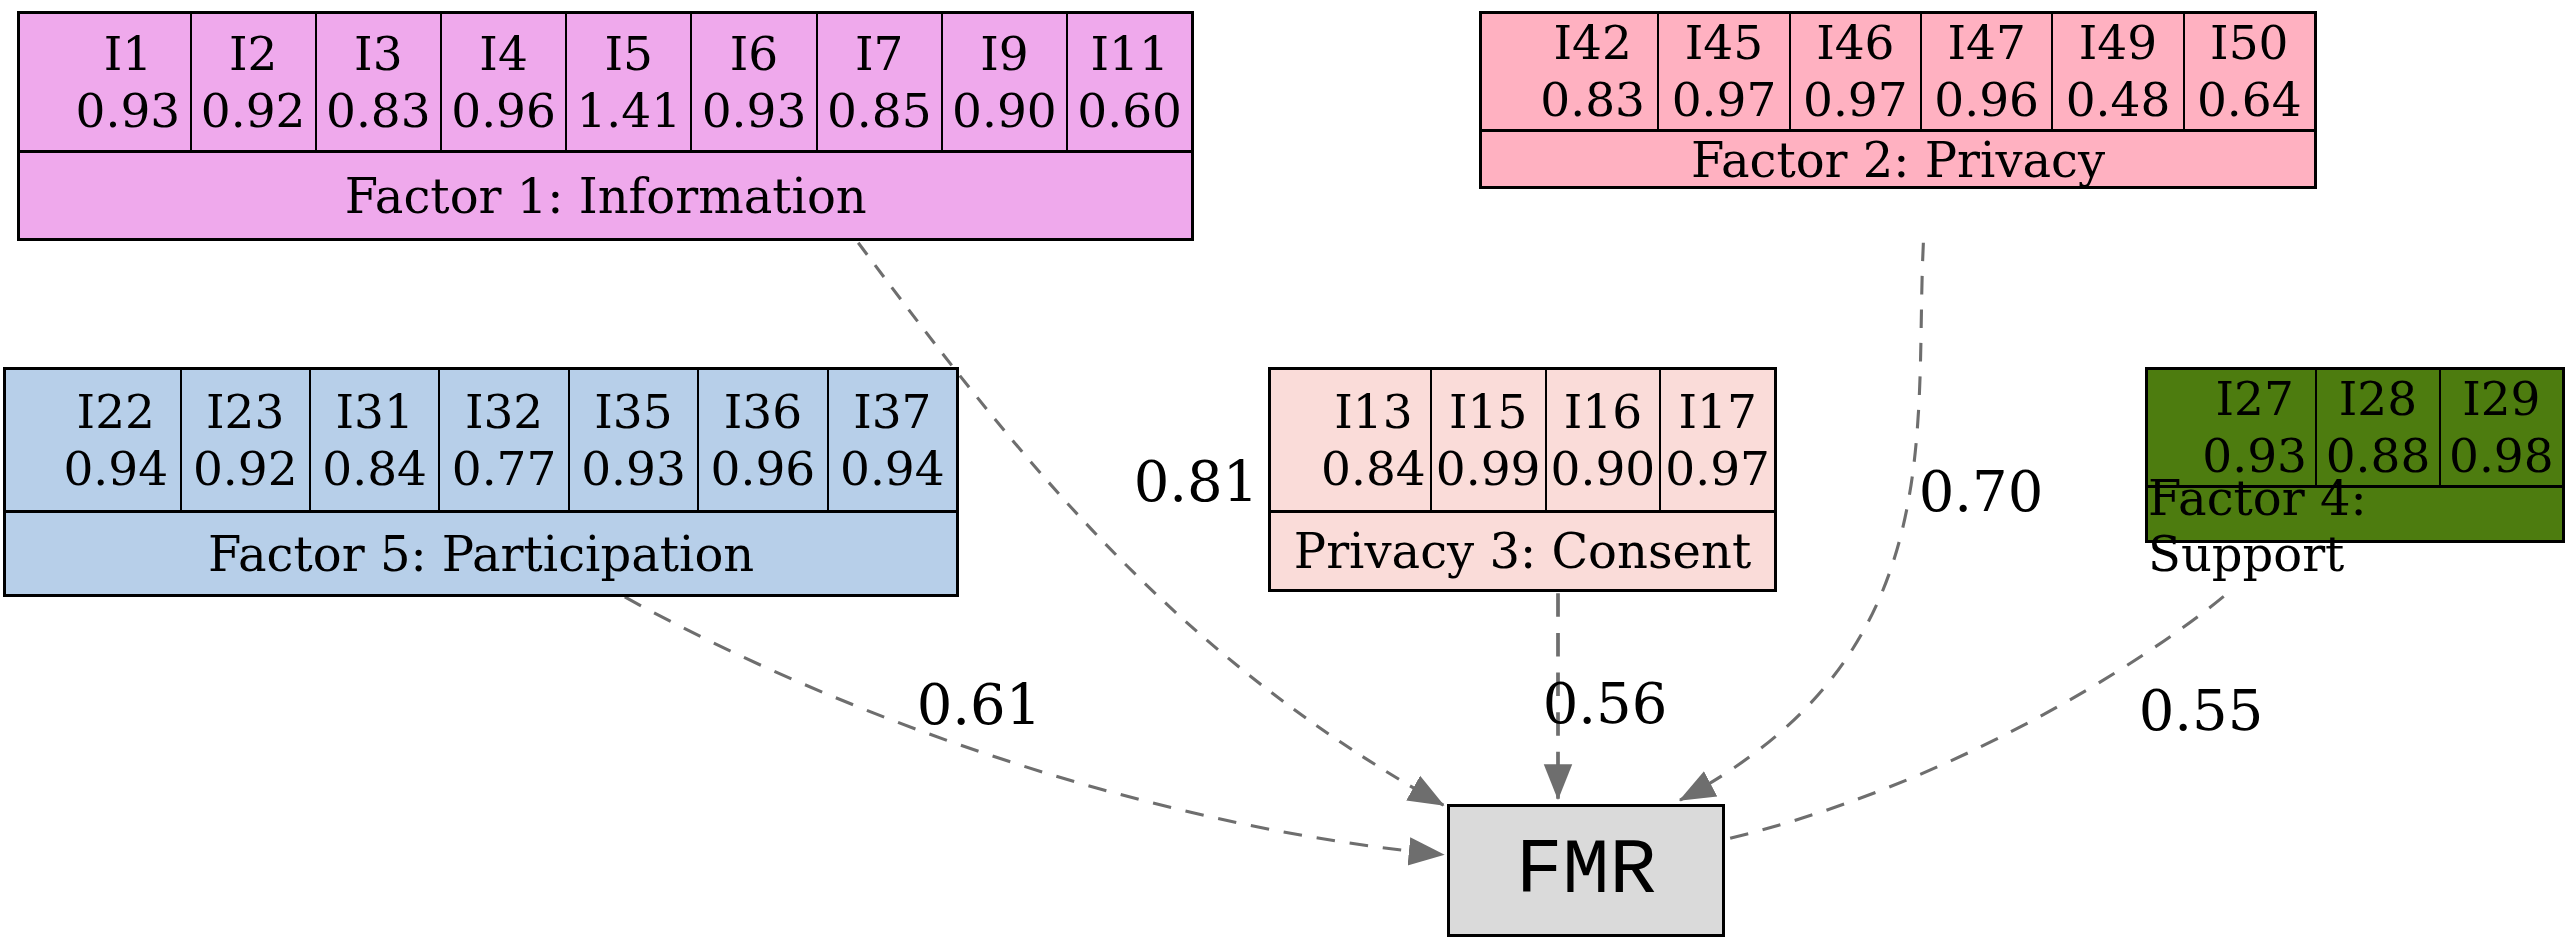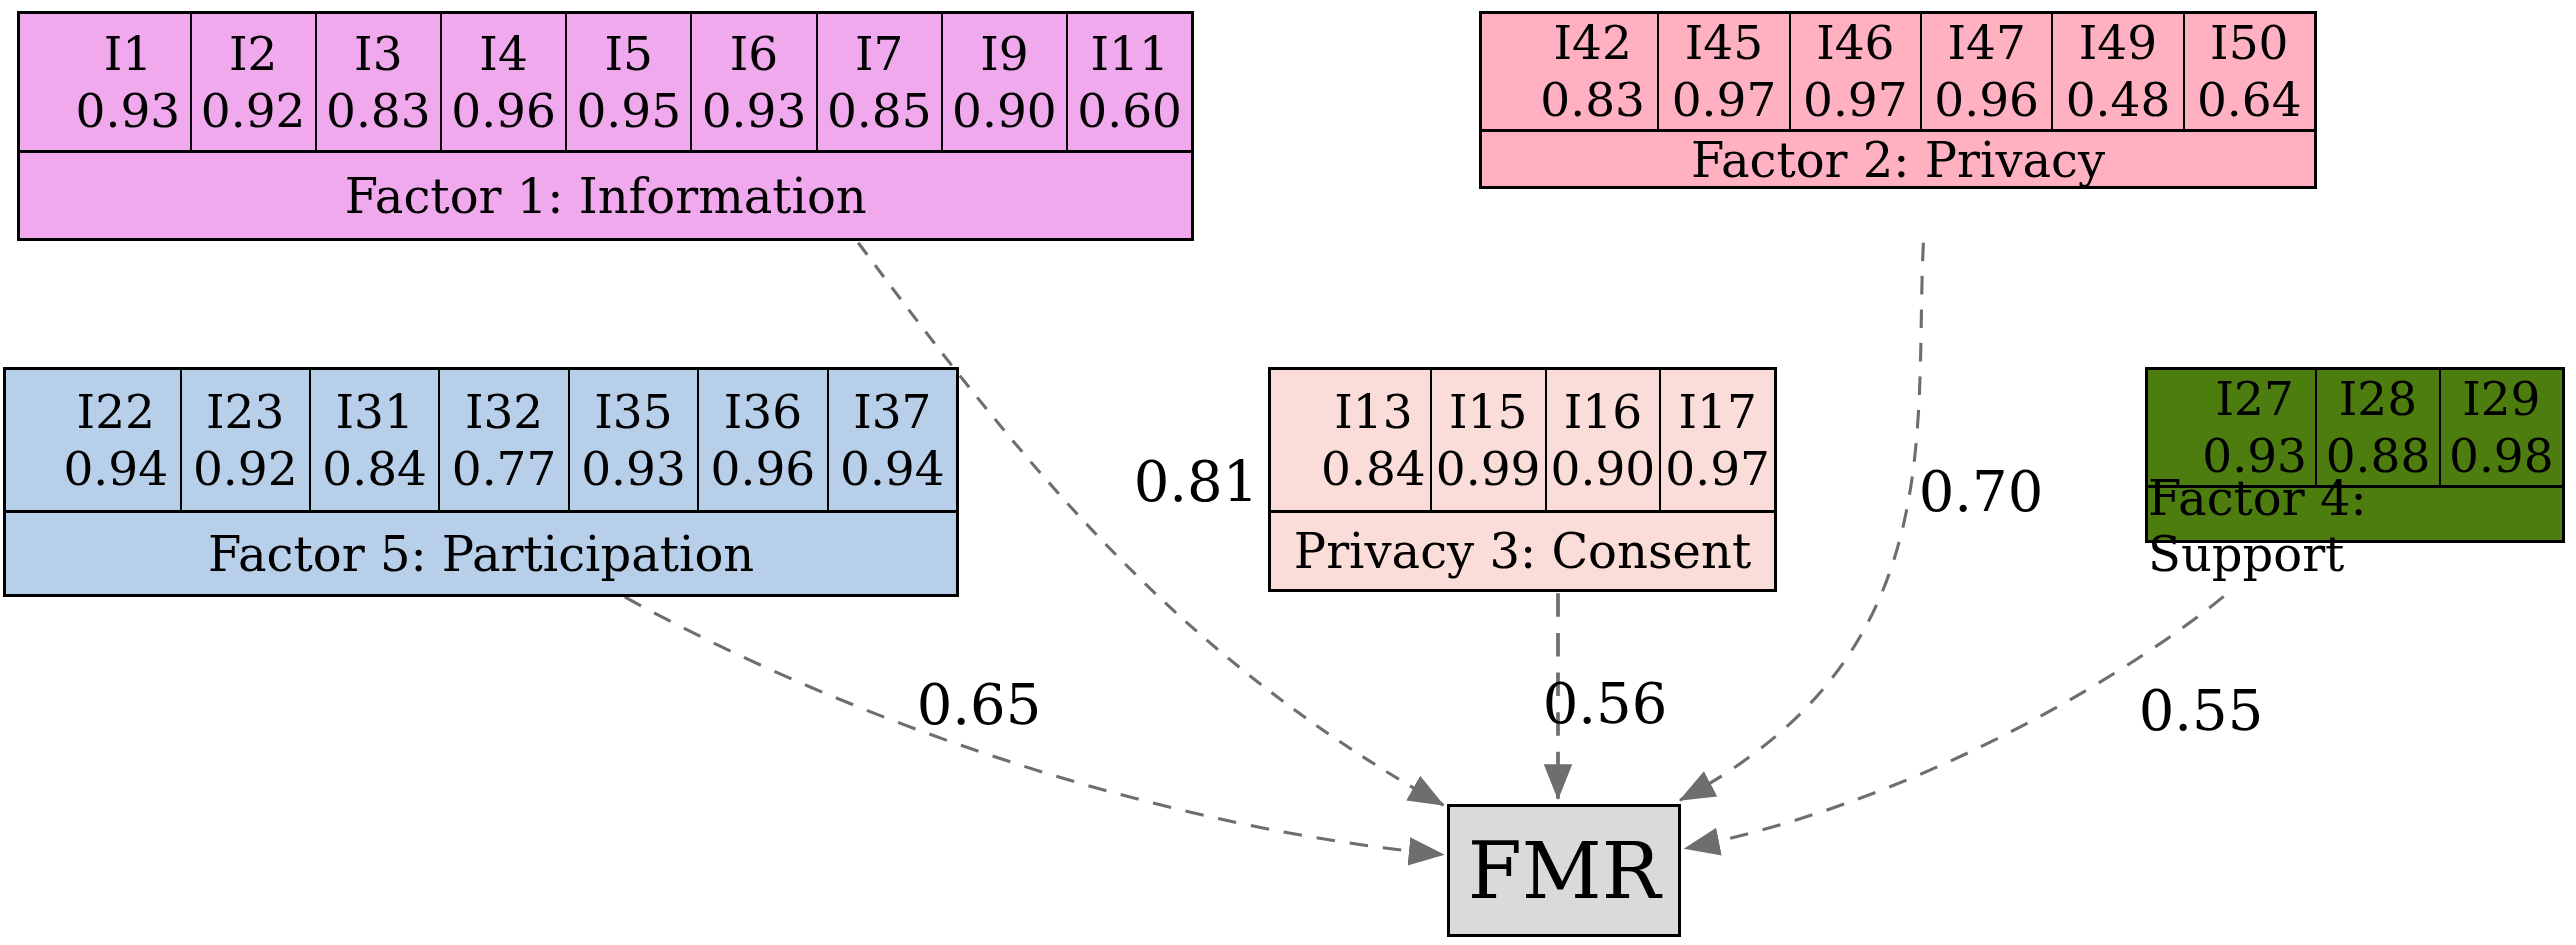--- a/index.html
+++ b/index.html
@@ -47,21 +47,21 @@
         <path d="M0,3 L58,26 L0,49 Z" fill="#6e6e6e"></path>
       </marker>
     </defs>
     <path d="M 1385 392 C 1660 760, 1900 1060, 2330 1300" fill="none" stroke="#6e6e6e" stroke-width="5" stroke-dasharray="24 21" marker-end="url(#ah)"></path>
     <path d="M 3105 392 C 3090 700, 3150 1060, 2712 1292" fill="none" stroke="#6e6e6e" stroke-width="5" stroke-dasharray="30 24" marker-end="url(#ah)"></path>
     <path d="M 2515 958 L 2515 1290" fill="none" stroke="#6e6e6e" stroke-width="6" stroke-dasharray="38 26" marker-end="url(#ah)"></path>
     <path d="M 3590 963 C 3460 1070, 3120 1290, 2720 1370" fill="none" stroke="#6e6e6e" stroke-width="5" stroke-dasharray="30 24" marker-end="url(#ah)"></path>
     <path d="M 1008 964 C 1400 1180, 1900 1340, 2330 1380" fill="none" stroke="#6e6e6e" stroke-width="5" stroke-dasharray="30 24" marker-end="url(#ah)"></path>
   </svg>
 
-  <div id="fmr-box" style="left:1447px; top:804px; width:234px; height:133px;">
+  <div id="fmr-box" style="left:1447px; top:804px; width:278px; height:133px;font-family:Liberation Mono, monospace;">
     <span>FMR</span>
   </div>
 
 <div class="factor-box" style="left: 17.3px; top: 11px; width: 1177px; height: 230px; background: rgb(239, 169, 236);">
       <div class="cells">
         <div class="cell">
           <span>I1</span>
           <span>0.93</span>
         </div>
         <div class="cell">
@@ -71,21 +71,21 @@
         <div class="cell">
           <span>I3</span>
           <span>0.83</span>
         </div>
         <div class="cell">
           <span>I4</span>
           <span>0.96</span>
         </div>
         <div class="cell">
           <span>I5</span>
-          <span>0.95</span>
+          <span>1.41</span>
         </div>
         <div class="cell">
           <span>I6</span>
           <span>0.93</span>
         </div>
         <div class="cell">
           <span>I7</span>
           <span>0.85</span>
         </div>
         <div class="cell">
@@ -206,15 +206,15 @@
         </div>
         <div class="cell">
           <span>I37</span>
           <span>0.94</span>
         </div>
       </div>
       <div class="factor-label" style="height: 84px;">
         <span>Factor 5: Participation</span>
       </div>
     </div>
-    <div class="coef-label" style="left: 979px; top: 704px;">0.65</div>
+    <div class="coef-label" style="left: 979px; top: 704px;">0.61</div>
   </div>
 
 
 </body></html>

